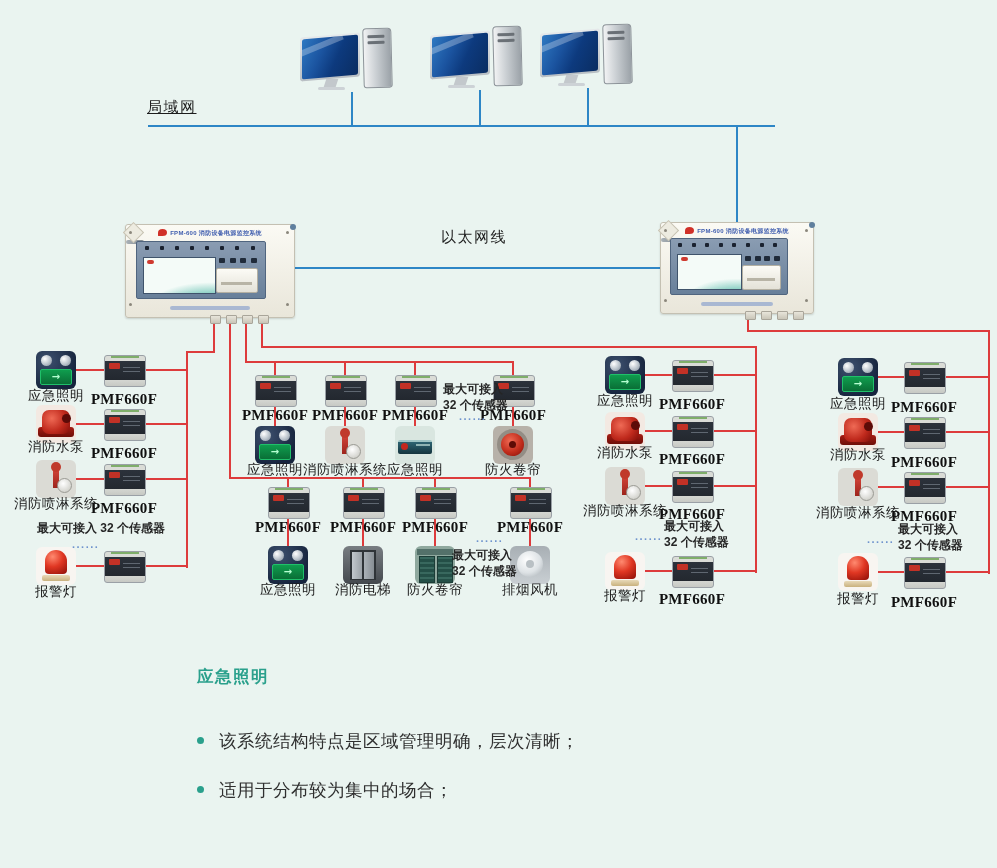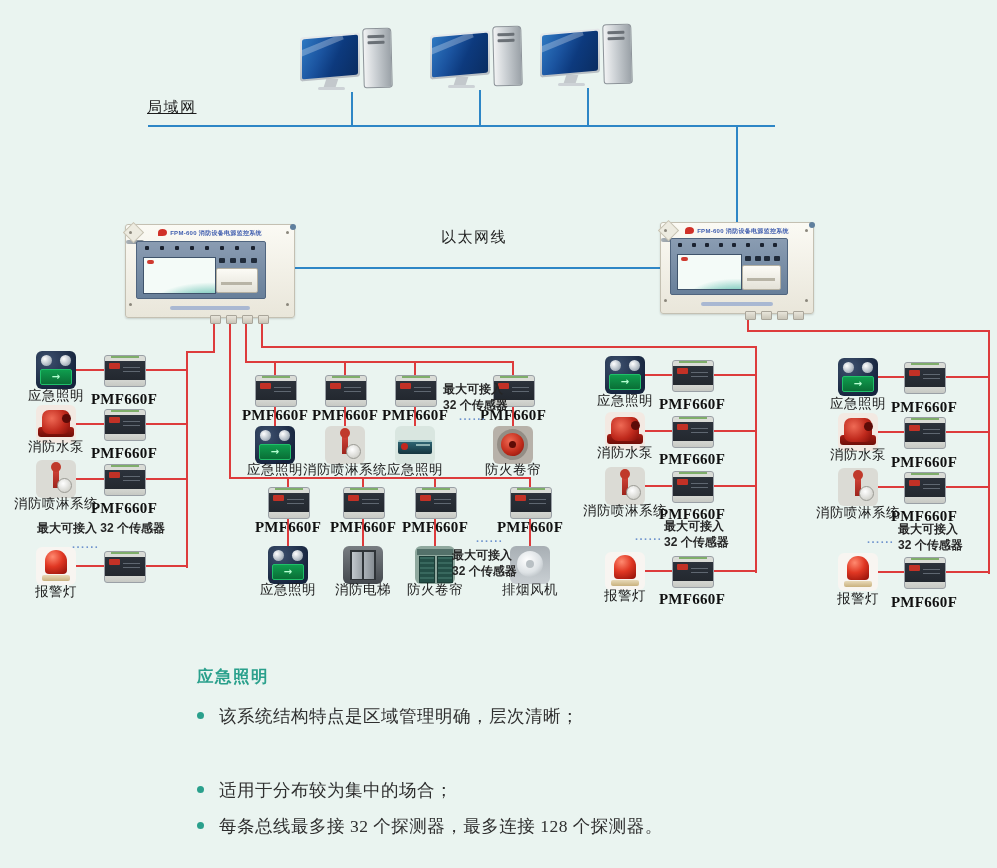--- a/index.html
+++ b/index.html
@@ -564,25 +564,21 @@
       <div class="lbl" style="left: 530px; top: 583px;">排烟风机</div>
       <div class="note" style="left: 452px; top: 548px;">最大可接入
 32 个传感器</div>
       <div class="dots" style="left: 476px; top: 533px;">......</div>
     </div>
 
   <div class="net-label" style="left:147px;top:99px;text-decoration:underline;">局域网</div>
   <div class="net-label" style="left:441px;top:229px;">以太网线</div>
 
   <div class="sec-title">应急照明</div>
-  <div class="bullet" style="top:705px;">
+  <div class="bullet" style="top:730px;">
     <span class="bdot"></span>
     <span class="btext">该系统结构特点是区域管理明确，层次清晰；</span>
   </div>
   <div class="bullet" style="top:779px;">
     <span class="bdot"></span>
     <span class="btext">适用于分布较为集中的场合；</span>
   </div>
-  <div class="bullet" style="top:815px;">
-    <span class="bdot"></span>
-    <span class="btext">每条总线最多接 32 个探测器，最多连接 128 个探测器。</span>
-  </div>
 </div>
 
 </body></html>

